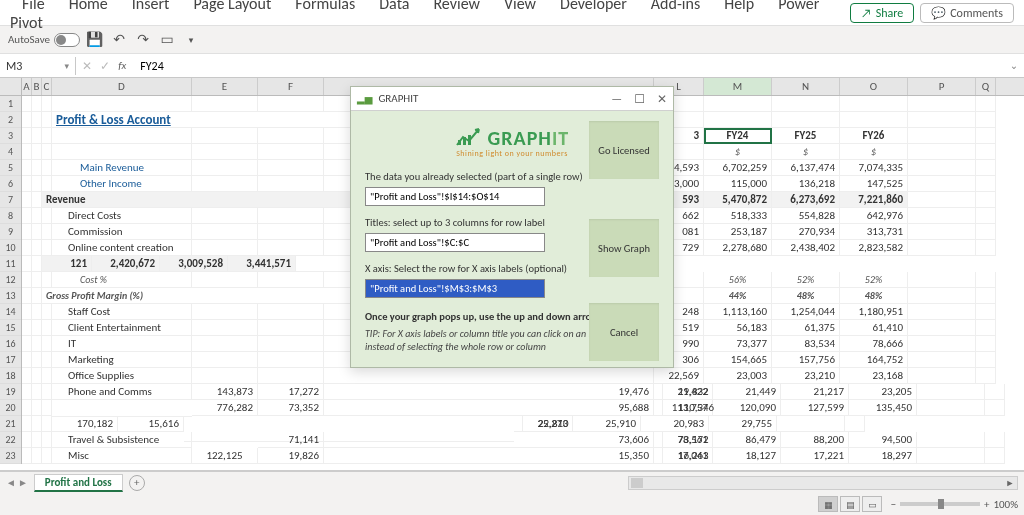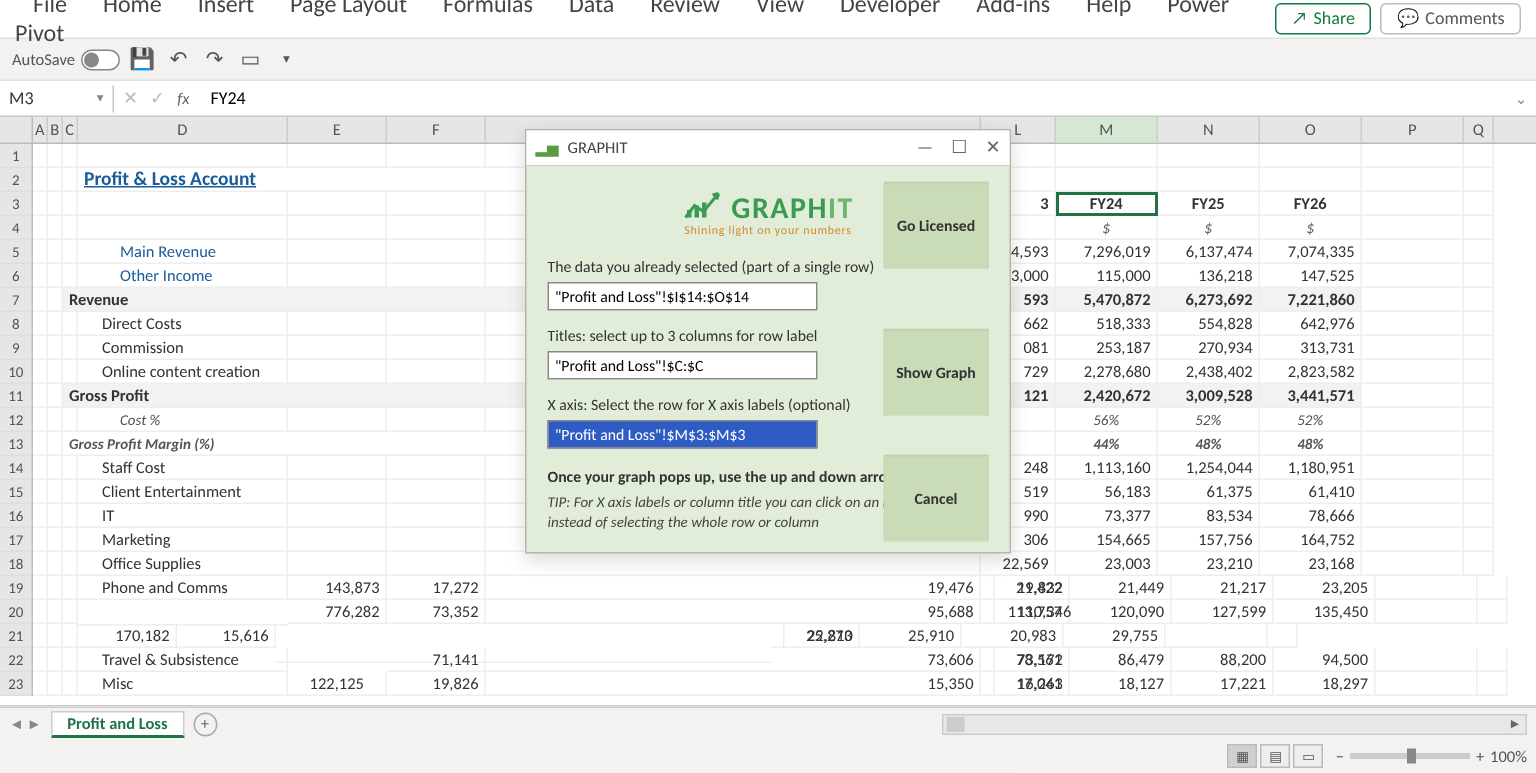--- a/index.html
+++ b/index.html
@@ -79,21 +79,21 @@
   .dlg-body { padding: 10px 14px 14px; position: relative; }
   .logo { text-align: center; margin: 4px 0 12px; }
   .logo .mark { font-size: 20px; font-weight: 700; letter-spacing: 1px; }
   .logo .mark .g1 { color: #3a9b52; }
   .logo .mark .g2 { color: #6cb56c; }
   .logo svg { vertical-align: -2px; }
   .logo .tag { font-size: 8px; color: #d08b2e; letter-spacing: 0.5px; margin-top: -2px;}
   .dlg-label { font-size: 10.5px; color: #333; margin: 10px 0 4px; }
   .dlg-input { width: 180px; padding: 2px 4px; font-size: 10.5px; border: 1px solid #888; background: #fff; }
   .dlg-input.sel { background: #2f5cc4; color: #fff; }
-  .dlg-btn { position: absolute; right: 14px; width: 70px; height: 58px; background: #cadbb8; border: none; font-size: 10.5px; color: #333; cursor: pointer; box-shadow: 0 1px 2px rgba(0,0,0,0.08) inset; font-weight: bold; }
+  .dlg-btn { position: absolute; right: 14px; width: 70px; height: 58px; background: #cadbb8; border: none; font-size: 10.5px; color: #333; cursor: pointer; box-shadow: 0 1px 2px rgba(0,0,0,0.08) inset; }
   .dlg-bold { font-weight: 700; font-size: 10.5px; margin-top: 12px; }
   .dlg-tip { font-style: italic; font-size: 10px; color: #444; margin-top: 4px; line-height: 1.3;}
 </style>
 </head>
 <body>
 
 <div class="ribbon-tabs">
   <span id="rtabs"><span class="ribbon-tab">File</span><span class="ribbon-tab">Home</span><span class="ribbon-tab">Insert</span><span class="ribbon-tab">Page Layout</span><span class="ribbon-tab">Formulas</span><span class="ribbon-tab">Data</span><span class="ribbon-tab">Review</span><span class="ribbon-tab">View</span><span class="ribbon-tab">Developer</span><span class="ribbon-tab">Add-ins</span><span class="ribbon-tab">Help</span><span class="ribbon-tab">Power Pivot</span></span>
   <div class="ribbon-right">
     <button class="rbtn share">
@@ -235,21 +235,21 @@
       </div>
       <div class="row">
         <div class="cell" style="width: 10px;"></div>
         <div class="cell" style="width: 10px;"></div>
         <div class="cell" style="width: 10px;"></div>
         <div class="cell blue" style="width: 140px; padding-left: 28px;">Main Revenue</div>
         <div class="cell" style="width: 66px;"></div>
         <div class="cell" style="width: 66px;"></div>
         <div class="cell" style="width: 330px;"></div>
         <div class="cell right" style="width: 50px;">4,593</div>
-        <div class="cell right" style="width: 68px;">7,296,019</div>
+        <div class="cell right" style="width: 68px;">6,702,259</div>
         <div class="cell right" style="width: 68px;">6,137,474</div>
         <div class="cell right" style="width: 68px;">7,074,335</div>
         <div class="cell" style="width: 68px;"></div>
         <div class="cell" style="width: 20px;"></div>
       </div>
       <div class="row">
         <div class="cell" style="width: 10px;"></div>
         <div class="cell" style="width: 10px;"></div>
         <div class="cell" style="width: 10px;"></div>
         <div class="cell blue" style="width: 140px; padding-left: 28px;">Other Income</div>
@@ -315,21 +315,20 @@
         <div class="cell right" style="width: 50px;">729</div>
         <div class="cell right" style="width: 68px;">2,278,680</div>
         <div class="cell right" style="width: 68px;">2,438,402</div>
         <div class="cell right" style="width: 68px;">2,823,582</div>
         <div class="cell" style="width: 68px;"></div>
         <div class="cell" style="width: 20px;"></div>
       </div>
       <div class="row">
         <div class="cell" style="width: 10px;"></div>
         <div class="cell" style="width: 10px;"></div>
-        <div class="cell bold shade" style="width: 612px;">Gross Profit</div>
         <div class="cell right bold shade" style="width: 50px;">121</div>
         <div class="cell right bold shade" style="width: 68px;">2,420,672</div>
         <div class="cell right bold shade" style="width: 68px;">3,009,528</div>
         <div class="cell right bold shade" style="width: 68px;">3,441,571</div>
         <div class="cell" style="width: 68px;"></div>
         <div class="cell" style="width: 20px;"></div>
       </div>
       <div class="row">
         <div class="cell" style="width: 10px;"></div>
         <div class="cell" style="width: 10px;"></div>

